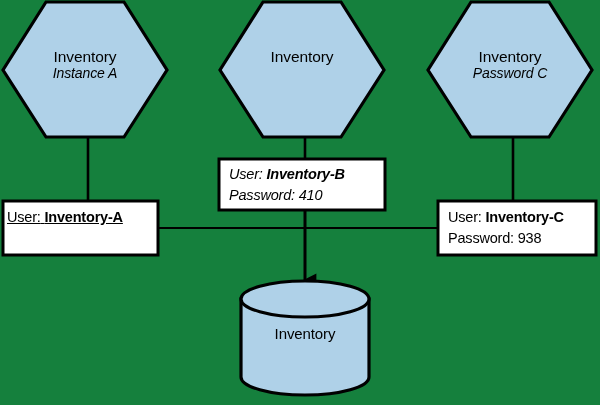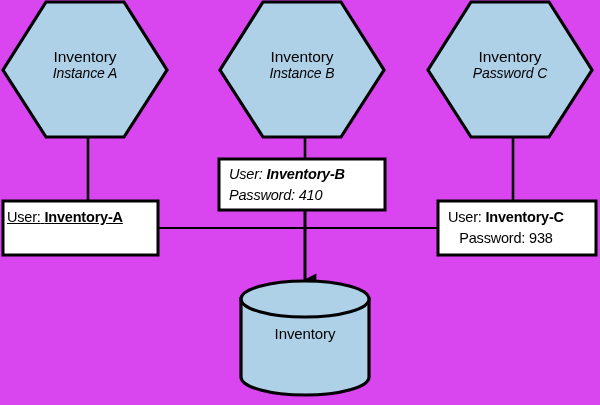--- a/index.html
+++ b/index.html
@@ -4,21 +4,21 @@
 <style>
   html, body {
     margin: 0;
     padding: 0;
     background: #ffffff;
   }
   #canvas {
     position: relative;
     width: 600px;
     height: 405px;
-    background: #d946ef;
+    background: #15803d;
     overflow: hidden;
     font-family: "Liberation Sans", sans-serif;
   }
   #diagram-svg {
     position: absolute;
     left: 0;
     top: 0;
     width: 600px;
     height: 405px;
   }
@@ -102,21 +102,20 @@
     </g>
   </svg>
 
   <div class="shape-label hex-label" style="left:-5px; top:48px;">
     <div class="hex-title">Inventory</div>
     <div class="hex-sub">Instance A</div>
   </div>
 
   <div class="shape-label hex-label" style="left:212px; top:48px;">
     <div class="hex-title">Inventory</div>
-    <div class="hex-sub">Instance B</div>
   </div>
 
   <div class="shape-label hex-label" style="left:420px; top:48px;">
     <div class="hex-title">Inventory</div>
     <div class="hex-sub">Password C</div>
   </div>
 
   <div class="cred-box-text" style="left:7px; top:207px;text-decoration:underline;">
     <div>
       <span>User:</span>
@@ -128,21 +127,21 @@
     <div>
       <span>User:</span>
       <span class="cred-strong">Inventory-B</span>
     </div>
     <div>
       <span>Password:</span>
       <span>410</span>
     </div>
   </div>
 
-  <div class="cred-box-text" style="left:448px; top:207px;text-align:center;">
+  <div class="cred-box-text" style="left:448px; top:207px;">
     <div>
       <span>User:</span>
       <span class="cred-strong">Inventory-C</span>
     </div>
     <div>
       <span>Password:</span>
       <span>938</span>
     </div>
   </div>
 

